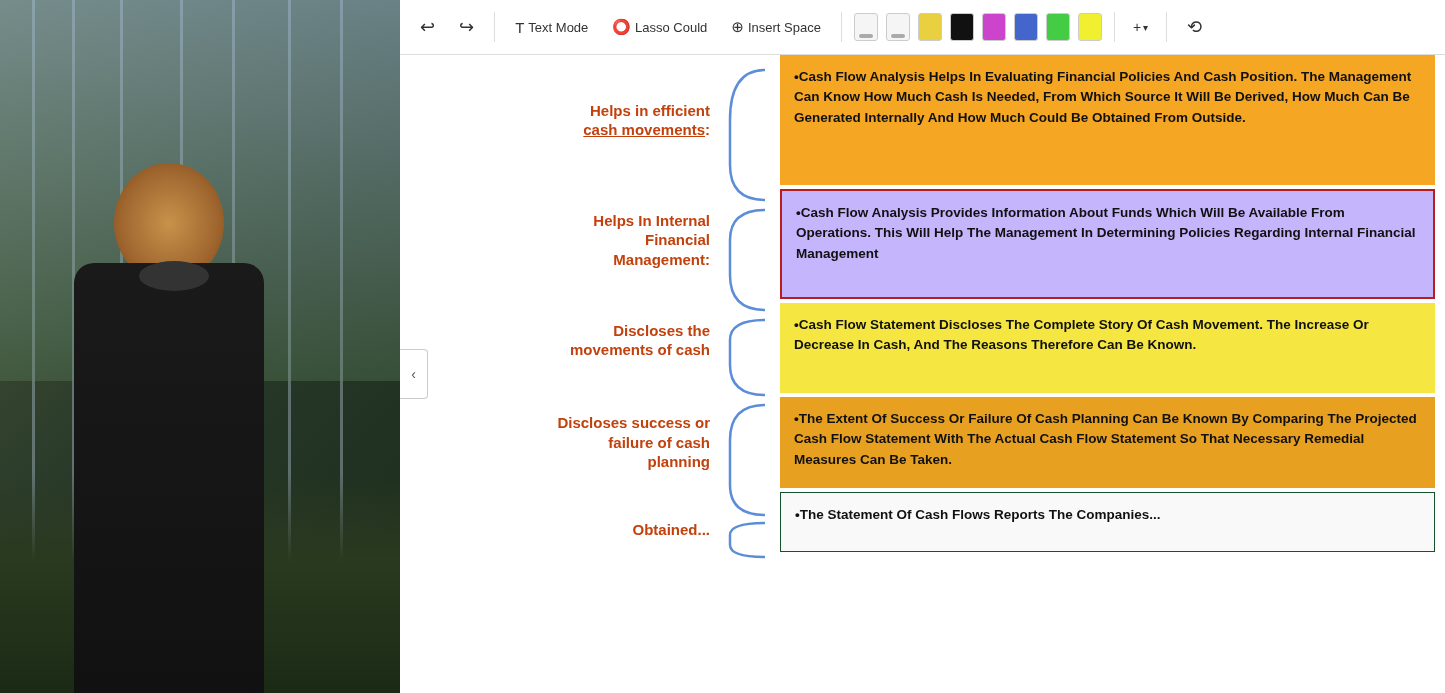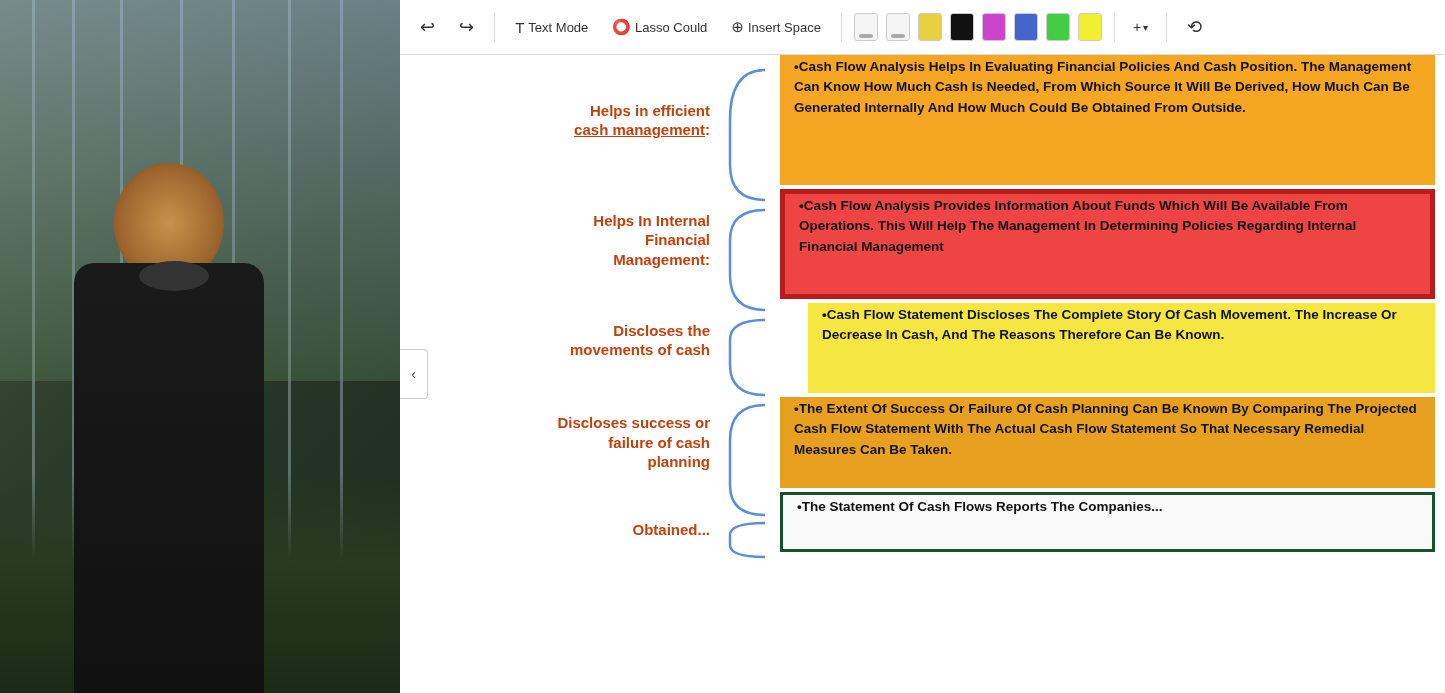--- a/index.html
+++ b/index.html
@@ -188,32 +188,32 @@
     
     .desc-col {
       flex: 1;
       display: flex;
       flex-direction: column;
       gap: 4px;
       overflow: hidden;
     }
 
     .desc-item {
-      padding: 2px 14px;
+      padding: 12px 14px;
       font-size: 13.5px;
       line-height: 1.5;
       font-weight: bold;
       color: #111;
     }
 
     .desc-orange { background: #f5a623; }
-    .desc-white { background: #ef4444; border: 5px solid #b91c1c; }
+    .desc-white { background: #c4b5fd; border: 2px solid #b91c1c; }
     .desc-yellow { background: #f5e642; }
     .desc-orange2 { background: #e8a020; }
-    .desc-white2 { background: #f9f9f9; border: 3px solid #14532d; }
+    .desc-white2 { background: #f9f9f9; border: 1px solid #14532d; }
   </style>
 </head>
 <body>
 
 <div class="video-panel">
   <div class="video-bg">
 
     <div class="window-lines">
       <div class="window-line" style="left:8%"></div>
       <div class="window-line" style="left:18%"></div>
@@ -294,21 +294,21 @@
 
     <div class="page-wrapper">
 
 
       <div class="content-layout">
 
         <div class="labels-col">
 
           <div class="label-item" style="height:130px;">
             <div class="label-text">
-              Helps in efficient<br><span class="underline">cash management</span>:
+              Helps in efficient<br><span class="underline">cash movements</span>:
             </div>
           </div>
 
           <div class="label-item" style="height:110px;">
             <div class="label-text">
               Helps In Internal<br>Financial<br>Management:
             </div>
           </div>
 
           <div class="label-item" style="height:90px;">
@@ -348,21 +348,21 @@
         <div class="desc-col">
 
           <div class="desc-item desc-orange" style="height:130px;overflow:hidden;">
             <span>•Cash Flow Analysis Helps In Evaluating Financial Policies And Cash Position. The Management Can Know How Much Cash Is Needed, From Which Source It Will Be Derived, How Much Can Be Generated Internally And How Much Could Be Obtained From Outside.</span>
           </div>
 
           <div class="desc-item desc-white" style="height:110px;overflow:hidden;">
             <span>•Cash Flow Analysis Provides Information About Funds Which Will Be Available From Operations. This Will Help The Management In Determining Policies Regarding Internal Financial Management</span>
           </div>
 
-          <div class="desc-item desc-yellow" style="height:90px;overflow:hidden;margin-left:28px;">
+          <div class="desc-item desc-yellow" style="height:90px;overflow:hidden;">
             <span>•Cash Flow Statement Discloses The Complete Story Of Cash Movement. The Increase Or Decrease In Cash, And The Reasons Therefore Can Be Known.</span>
           </div>
 
           <div class="desc-item desc-orange2" style="height:91px;overflow:hidden;">
             <span>•The Extent Of Success Or Failure Of Cash Planning Can Be Known By Comparing The Projected Cash Flow Statement With The Actual Cash Flow Statement So That Necessary Remedial Measures Can Be Taken.</span>
           </div>
 
           <div class="desc-item desc-white2" style="height:60px;overflow:hidden;">
             <span>•The Statement Of Cash Flows Reports The Companies...</span>
           </div>

